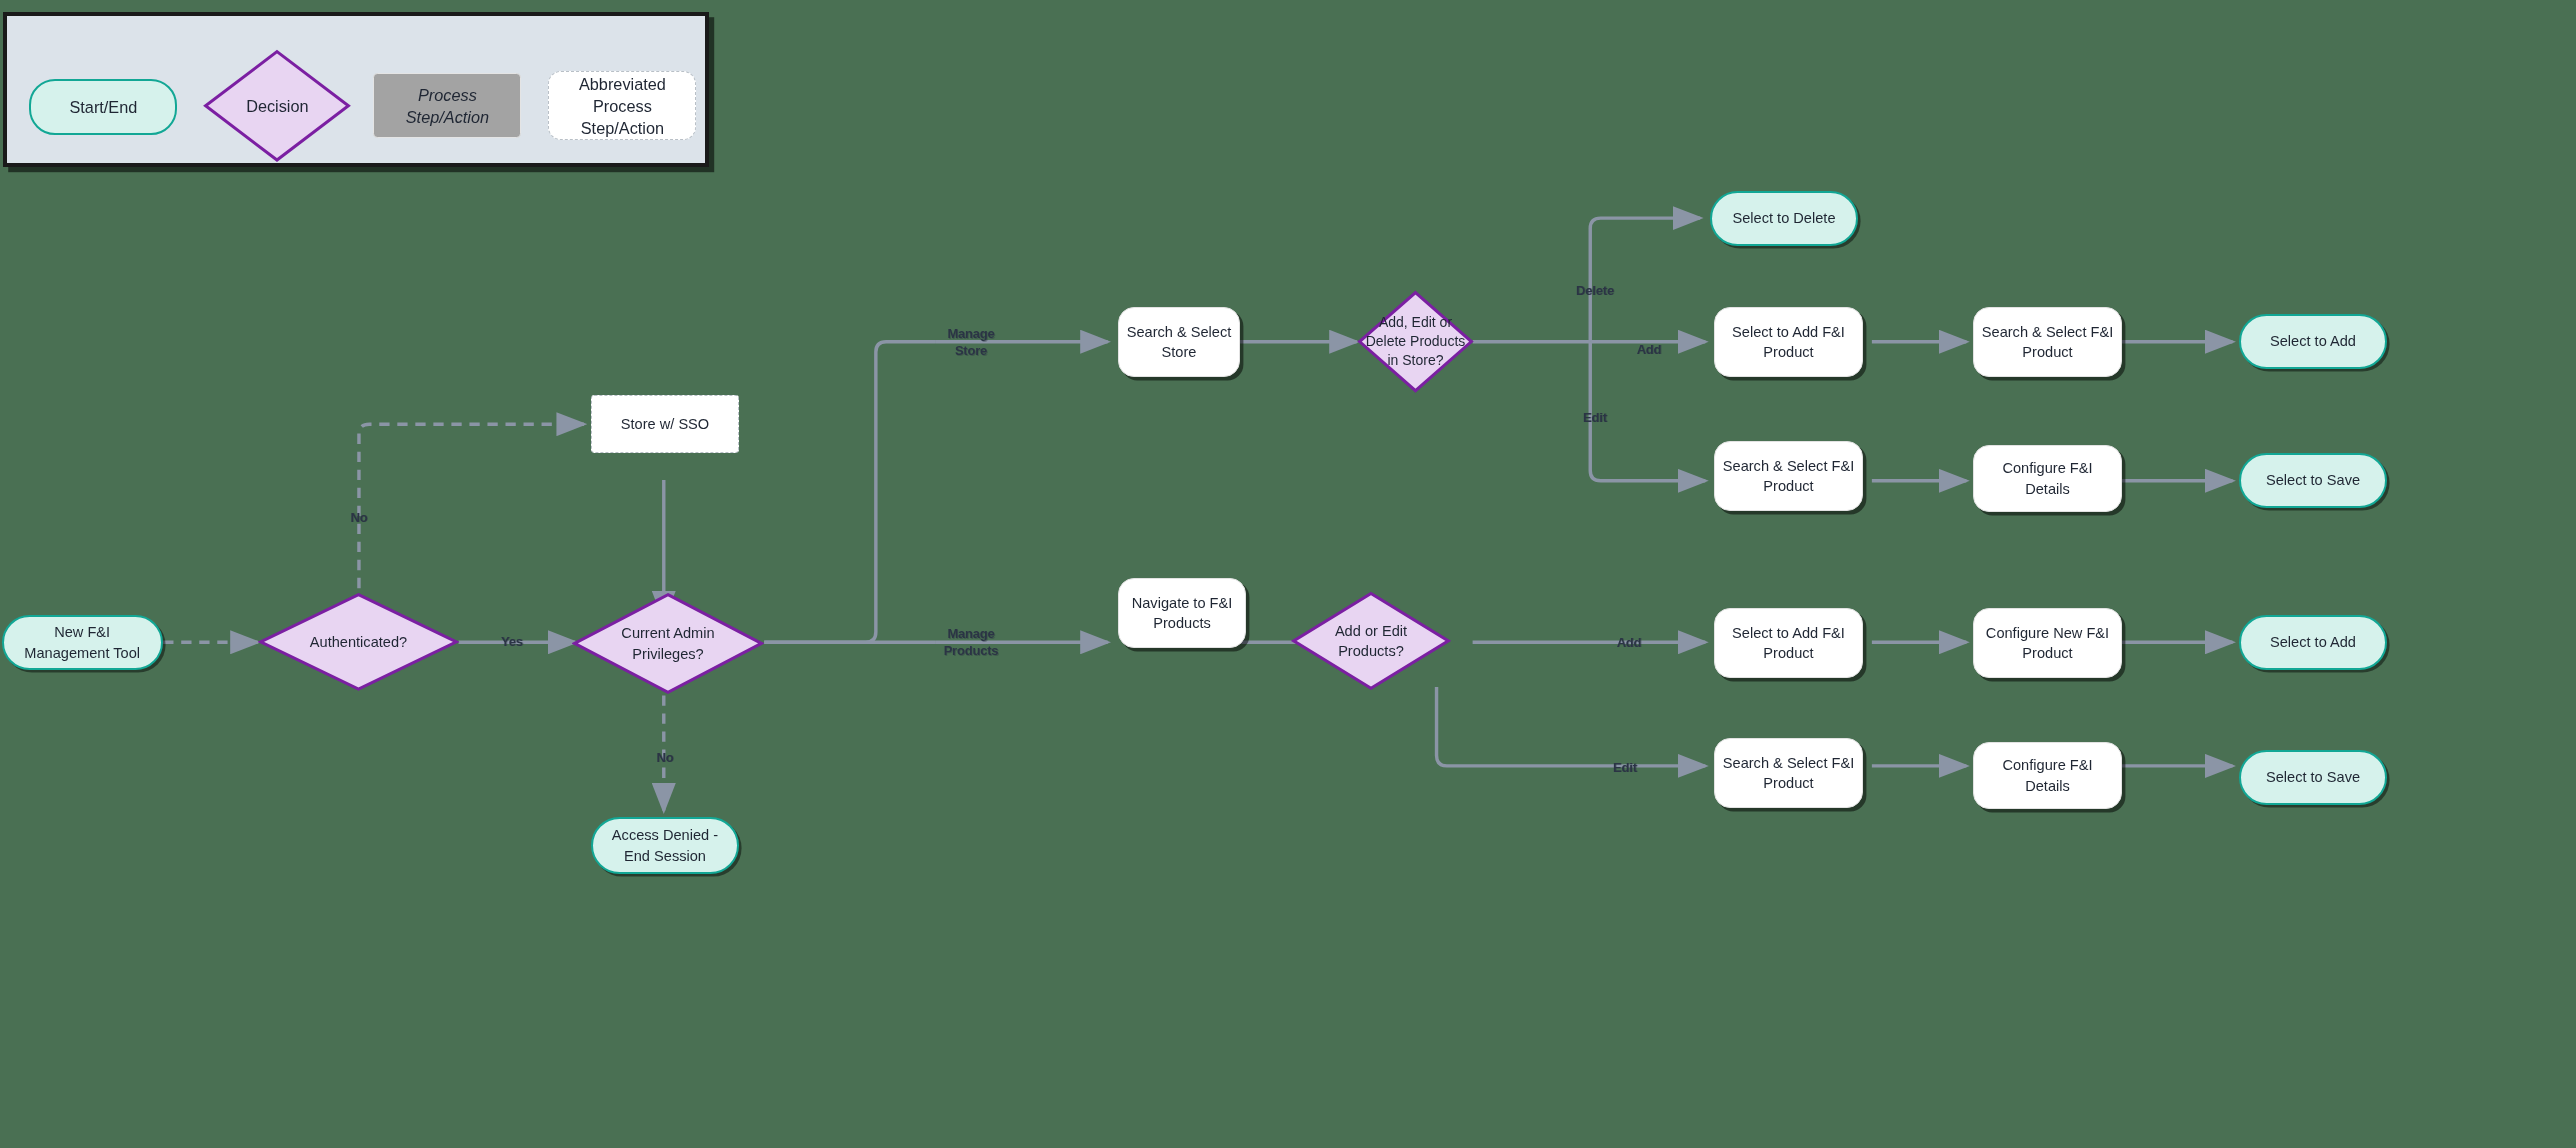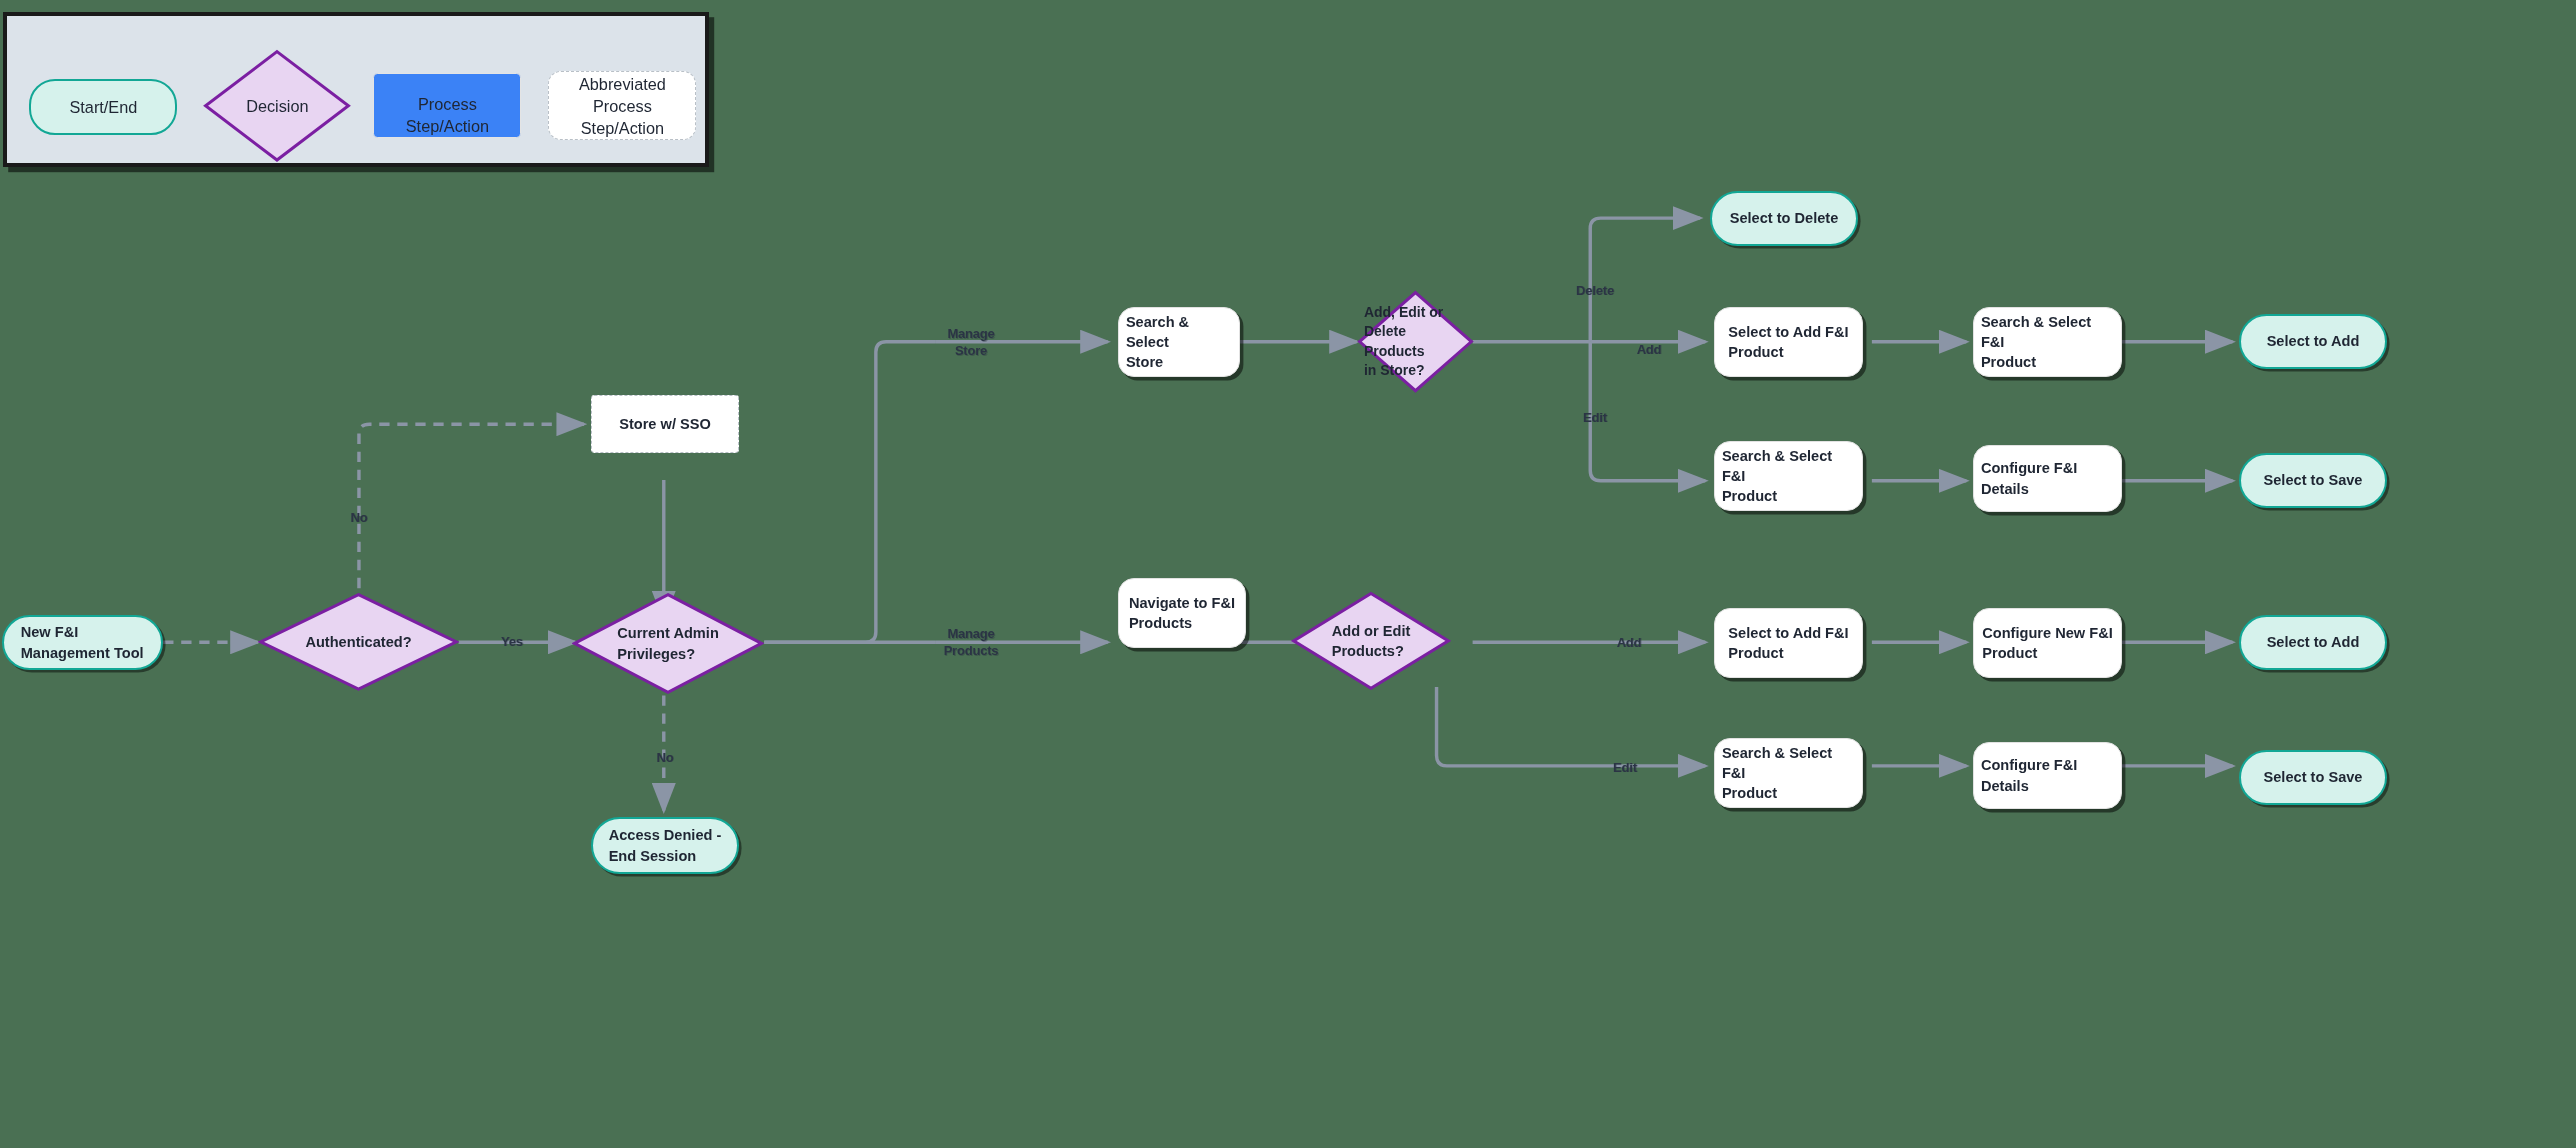--- a/index.html
+++ b/index.html
@@ -78,27 +78,28 @@
     display: flex;
     align-items: center;
     justify-content: center;
   }
   .lg-process {
     position: absolute;
     left: 366px;
     top: 57px;
     width: 148px;
     height: 65px;
-    background: #3b82f6;
+    background: #a3a3a3;
     border: 0.9px solid #e4e4e4;
     border-radius: 4.3px;
     display: flex;
-    align-items: flex-end;
+    align-items: center;
     justify-content: center;
     box-sizing: border-box;
+    font-style: italic;
   }
   .lg-abbrev {
     position: absolute;
     left: 541px;
     top: 55px;
     width: 148px;
     height: 69px;
     background: #ffffff;
     border: 1.7px dashed #b9c0c7;
     border-radius: 13px;
@@ -115,21 +116,21 @@
     padding: 0 6.9px;
   }
 
   
   .node {
     position: absolute;
     box-sizing: border-box;
     display: flex;
     align-items: center;
     justify-content: center;
-    font-weight: bold;
+    text-align: center;
   }
   .node .txt {
     font-size: 14.6px;
     line-height: 1.38;
     color: #1f2633;
     padding: 0 6.9px;
     white-space: pre-line;
   }
 
   .terminator {

